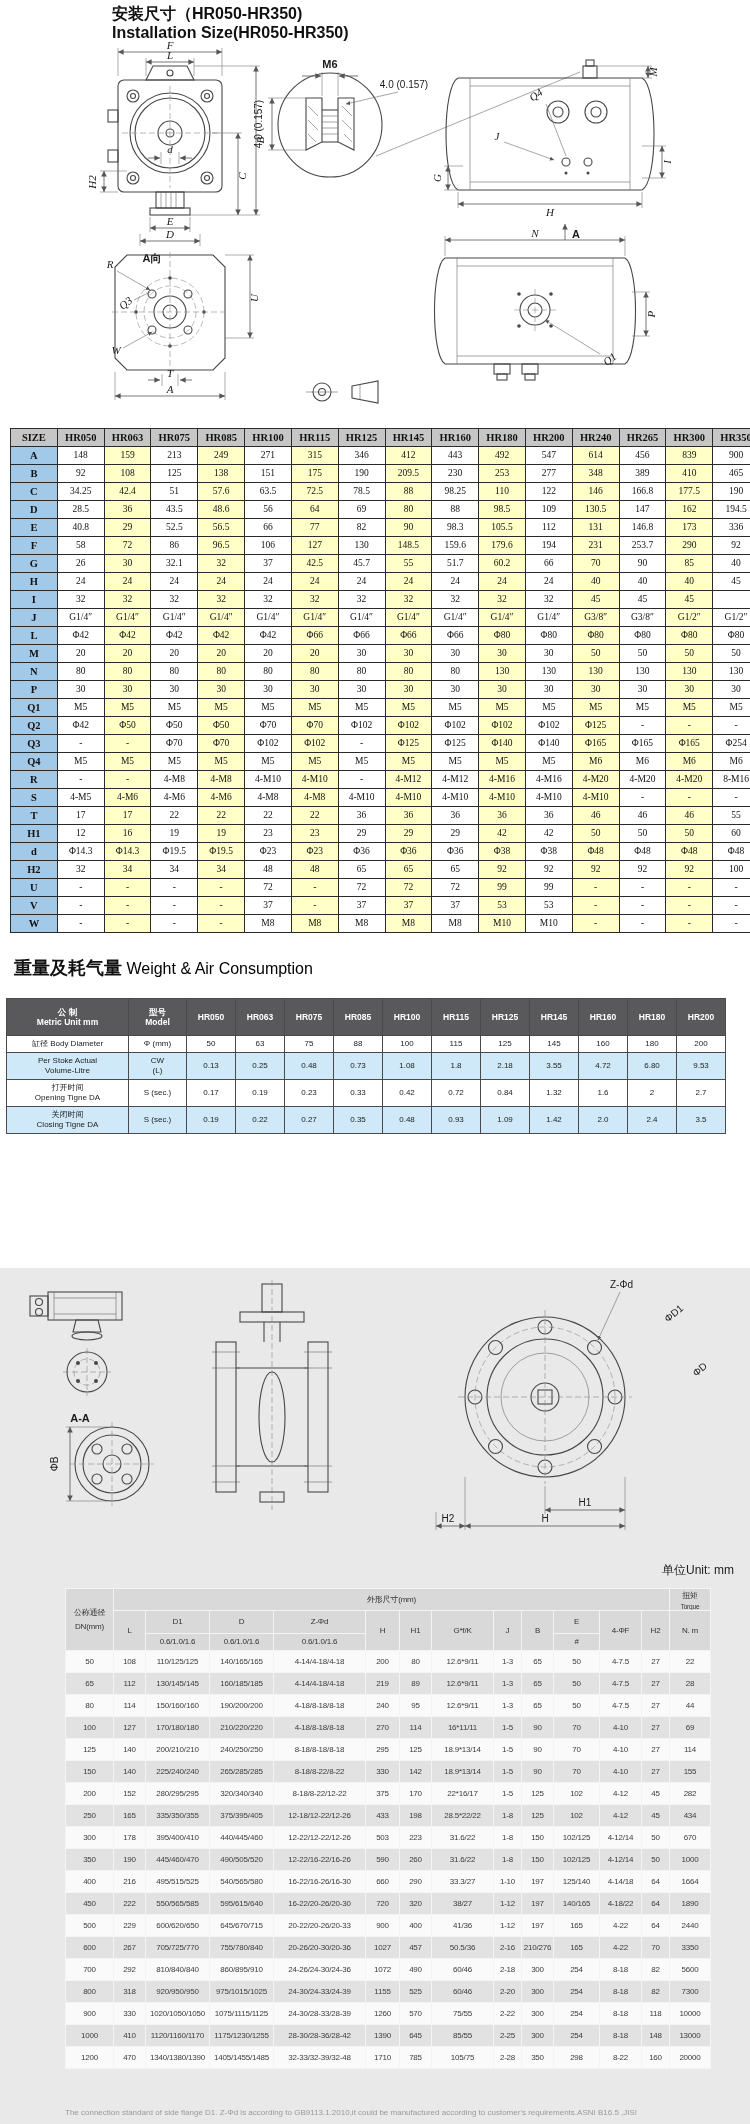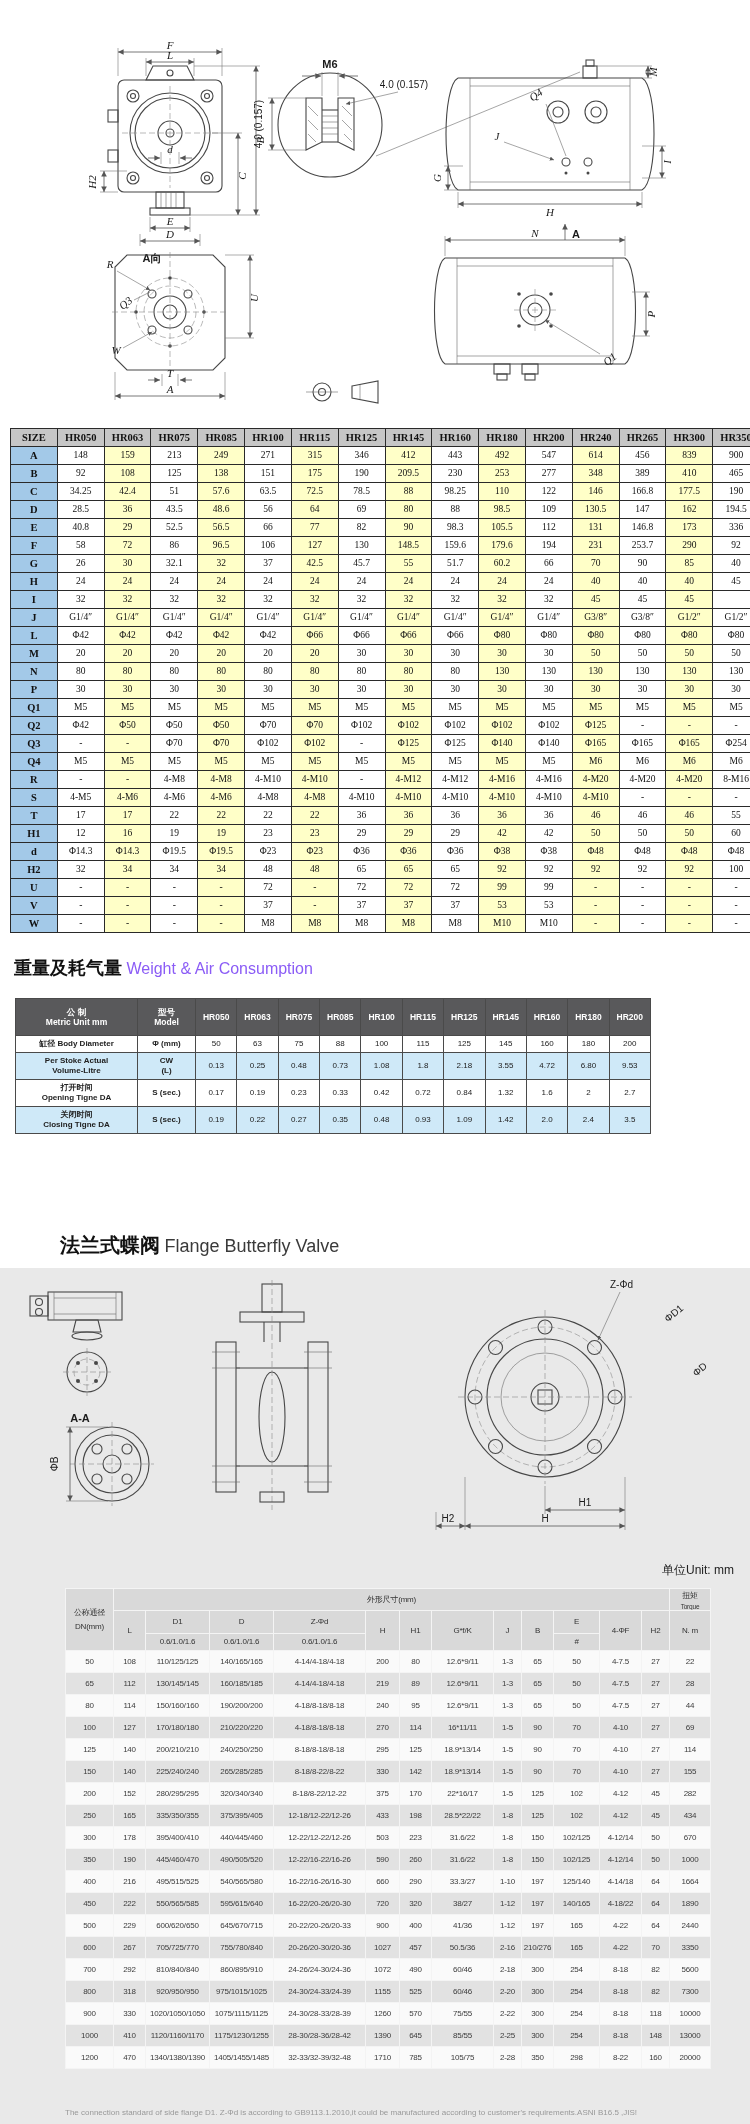--- a/index.html
+++ b/index.html
@@ -2,21 +2,21 @@
 <html><head>
 <meta charset="utf-8">
 <style>
   html,body{margin:0;padding:0;background:#888;}
   .page{position:relative;width:750px;height:2124px;background:#ffffff;overflow:hidden;
         font-family:"Liberation Sans",sans-serif;}
   
   .title1{position:absolute;top:4px;left:112px;font-weight:bold;font-size:16px;color:#111;line-height:19px;}
   .weight-title{position:absolute;top:956px;left:14px;color:#111;}
   .weight-title .cn{font-weight:bold;font-size:18px;}
-  .weight-title .en{font-size:16px;font-weight:normal;color:#8b5cf6;}
+  .weight-title .en{font-size:16px;font-weight:normal;color:#000000;}
   .valve-title{position:absolute;top:1232px;left:60px;color:#111;}
   .valve-title .cn{font-weight:bold;font-size:20px;}
   .valve-title .en{font-size:18px;color:#3a3a3a;}
   .unit-note{position:absolute;top:1562px;right:16px;font-size:12px;font-weight:normal;color:#222;}
   
   .draw1{position:absolute;top:40px;left:0;}
   .valve-panel{position:absolute;top:1268px;left:0;width:750px;height:856px;background:#e9e9e9;}
   .draw2{position:absolute;top:1272px;left:0;}
   svg .ln{fill:none;stroke:#474747;stroke-width:1.1;}
   svg .thin{fill:none;stroke:#6a6a6a;stroke-width:0.6;}
@@ -30,26 +30,26 @@
   svg text.start{text-anchor:start;}
   
   .size-table{position:absolute;top:428px;left:10px;width:750px;border-collapse:collapse;table-layout:fixed;
       font-family:"Liberation Serif",serif;font-size:9.5px;color:#111;text-align:center;padding-left:29px;}
   .size-table th,.size-table td{border:1px solid #2a2a2a;height:17px;line-height:11px;padding:0 1px;overflow:hidden;}
   .size-table thead th{background:#c6c6c6;font-size:10.5px;font-weight:bold;}
   .size-table th.rl{background:#a3c9e8;font-size:10.5px;font-weight:bold;width:44px;}
   .size-table td{background:#fff;}
   .size-table td.y{background:#ffffc8;}
   
-  .weight-table{position:absolute;top:998px;left:15px;width:636px;border-collapse:collapse;table-layout:fixed;
+  .weight-table{position:absolute;top:998px;left:6px;width:720px;border-collapse:collapse;table-layout:fixed;
       font-size:8px;color:#222;text-align:center;}
   .weight-table th,.weight-table td{border:1px solid #4a4a4a;padding:3px 1px;line-height:10px;}
   .weight-table thead th{background:#59595b;color:#fff;font-size:8.5px;font-weight:bold;height:30px;}
   .weight-table col.c1{width:122px;} .weight-table col.c2{width:58px;}
-  .weight-table tbody th{font-weight:bold;}
+  .weight-table tbody th{font-weight:normal;}
   .weight-table tbody tr td,.weight-table tbody tr th{background:#ffffff;}
   .weight-table tbody tr.tint td,.weight-table tbody tr.tint th{background:#cfe9f8;}
   
   .valve-table{position:absolute;top:1588px;left:65px;width:645px;border-collapse:collapse;table-layout:fixed;
       font-size:8px;color:#3c3c3c;text-align:center;letter-spacing:-0.2px;}
   .valve-table th,.valve-table td{border:1px solid #f4f4f4;padding:0;font-weight:normal;overflow:hidden;white-space:nowrap;}
   .valve-table thead th{background:#d9d9d9;color:#333;height:16px;line-height:14px;}
   .valve-table thead tr.mid th{height:22px;}
   .valve-table tbody td,.valve-table tbody th{height:21px;line-height:21px;background:#fafafa;}
   .valve-table tbody tr.alt td,.valve-table tbody tr.alt th{background:#e2e2e2;}
@@ -57,20 +57,24 @@
   
   .fn{position:absolute;left:65px;width:645px;font-size:8px;line-height:11px;}
   .fn1{top:2062px;font-weight:bold;color:#333;}
   .fn2{top:2076px;color:#999;margin-top:31px;}
 </style>
 </head>
 <body>
 
 <div class="page">
 
+  <div class="title1">
+    <div>安装尺寸（HR050-HR350)</div>
+    <div>Installation Size(HR050-HR350)</div>
+  </div>
 
   <svg class="draw1" width="750" height="385" viewBox="0 0 750 385">
     <defs>
       <marker id="aE" markerWidth="7" markerHeight="7" refX="7" refY="3.5" orient="auto">
         <path d="M0,0 L7,3.5 L0,7 Z" fill="#555"></path>
         </marker>
       <marker id="aS" markerWidth="7" markerHeight="7" refX="0" refY="3.5" orient="auto">
         <path d="M7,0 L0,3.5 L7,7 Z" fill="#555"></path>
         </marker>
     </defs>
@@ -889,24 +893,20 @@
           <td>1.42</td>
           <td>2.0</td>
           <td>2.4</td>
           <td>3.5</td>
         </tr>
       </tbody>
   </table>
 
   <div class="valve-panel"></div>
 
-  <div class="valve-title">
-    <span class="cn">法兰式蝶阀</span>
-    <span class="en">Flange Butterfly Valve</span>
-  </div>
 
   <svg class="draw2" width="750" height="290" viewBox="0 0 750 290">
     <defs>
       <marker id="aE2" markerWidth="7" markerHeight="7" refX="7" refY="3.5" orient="auto">
         <path d="M0,0 L7,3.5 L0,7 Z" fill="#555"></path>
         </marker>
       <marker id="aS2" markerWidth="7" markerHeight="7" refX="0" refY="3.5" orient="auto">
         <path d="M7,0 L0,3.5 L7,7 Z" fill="#555"></path>
         </marker>
     </defs>

